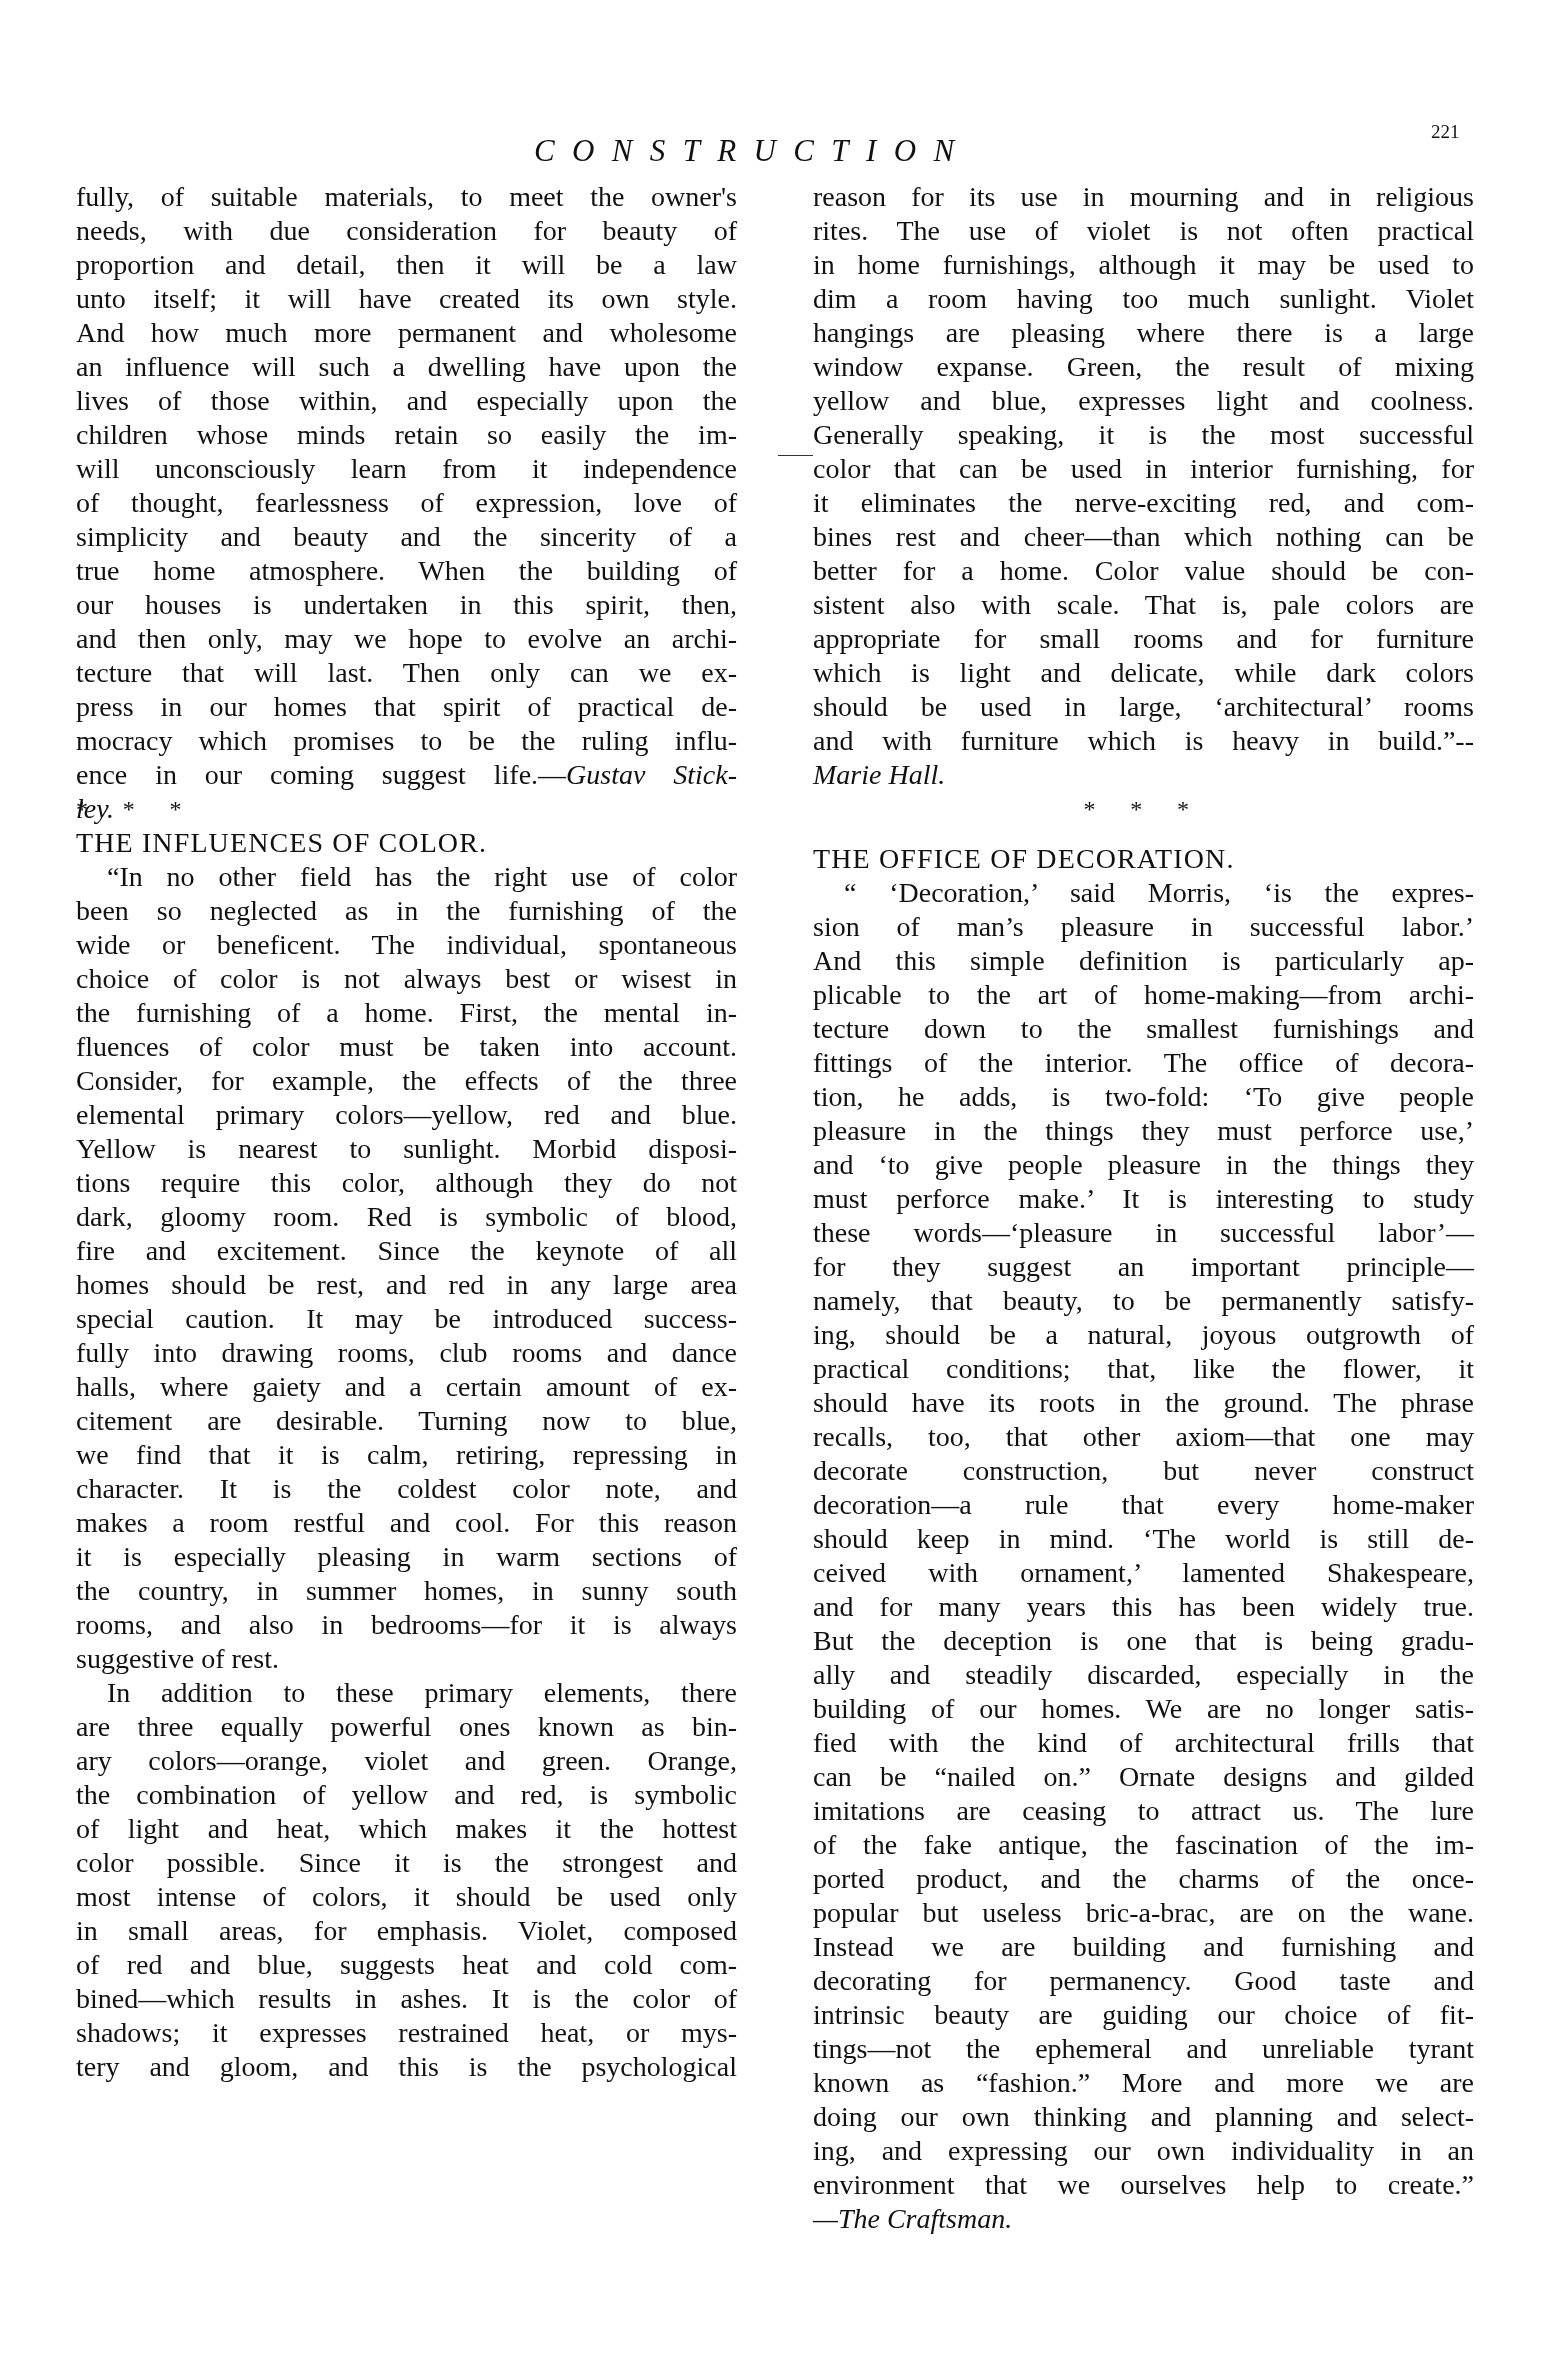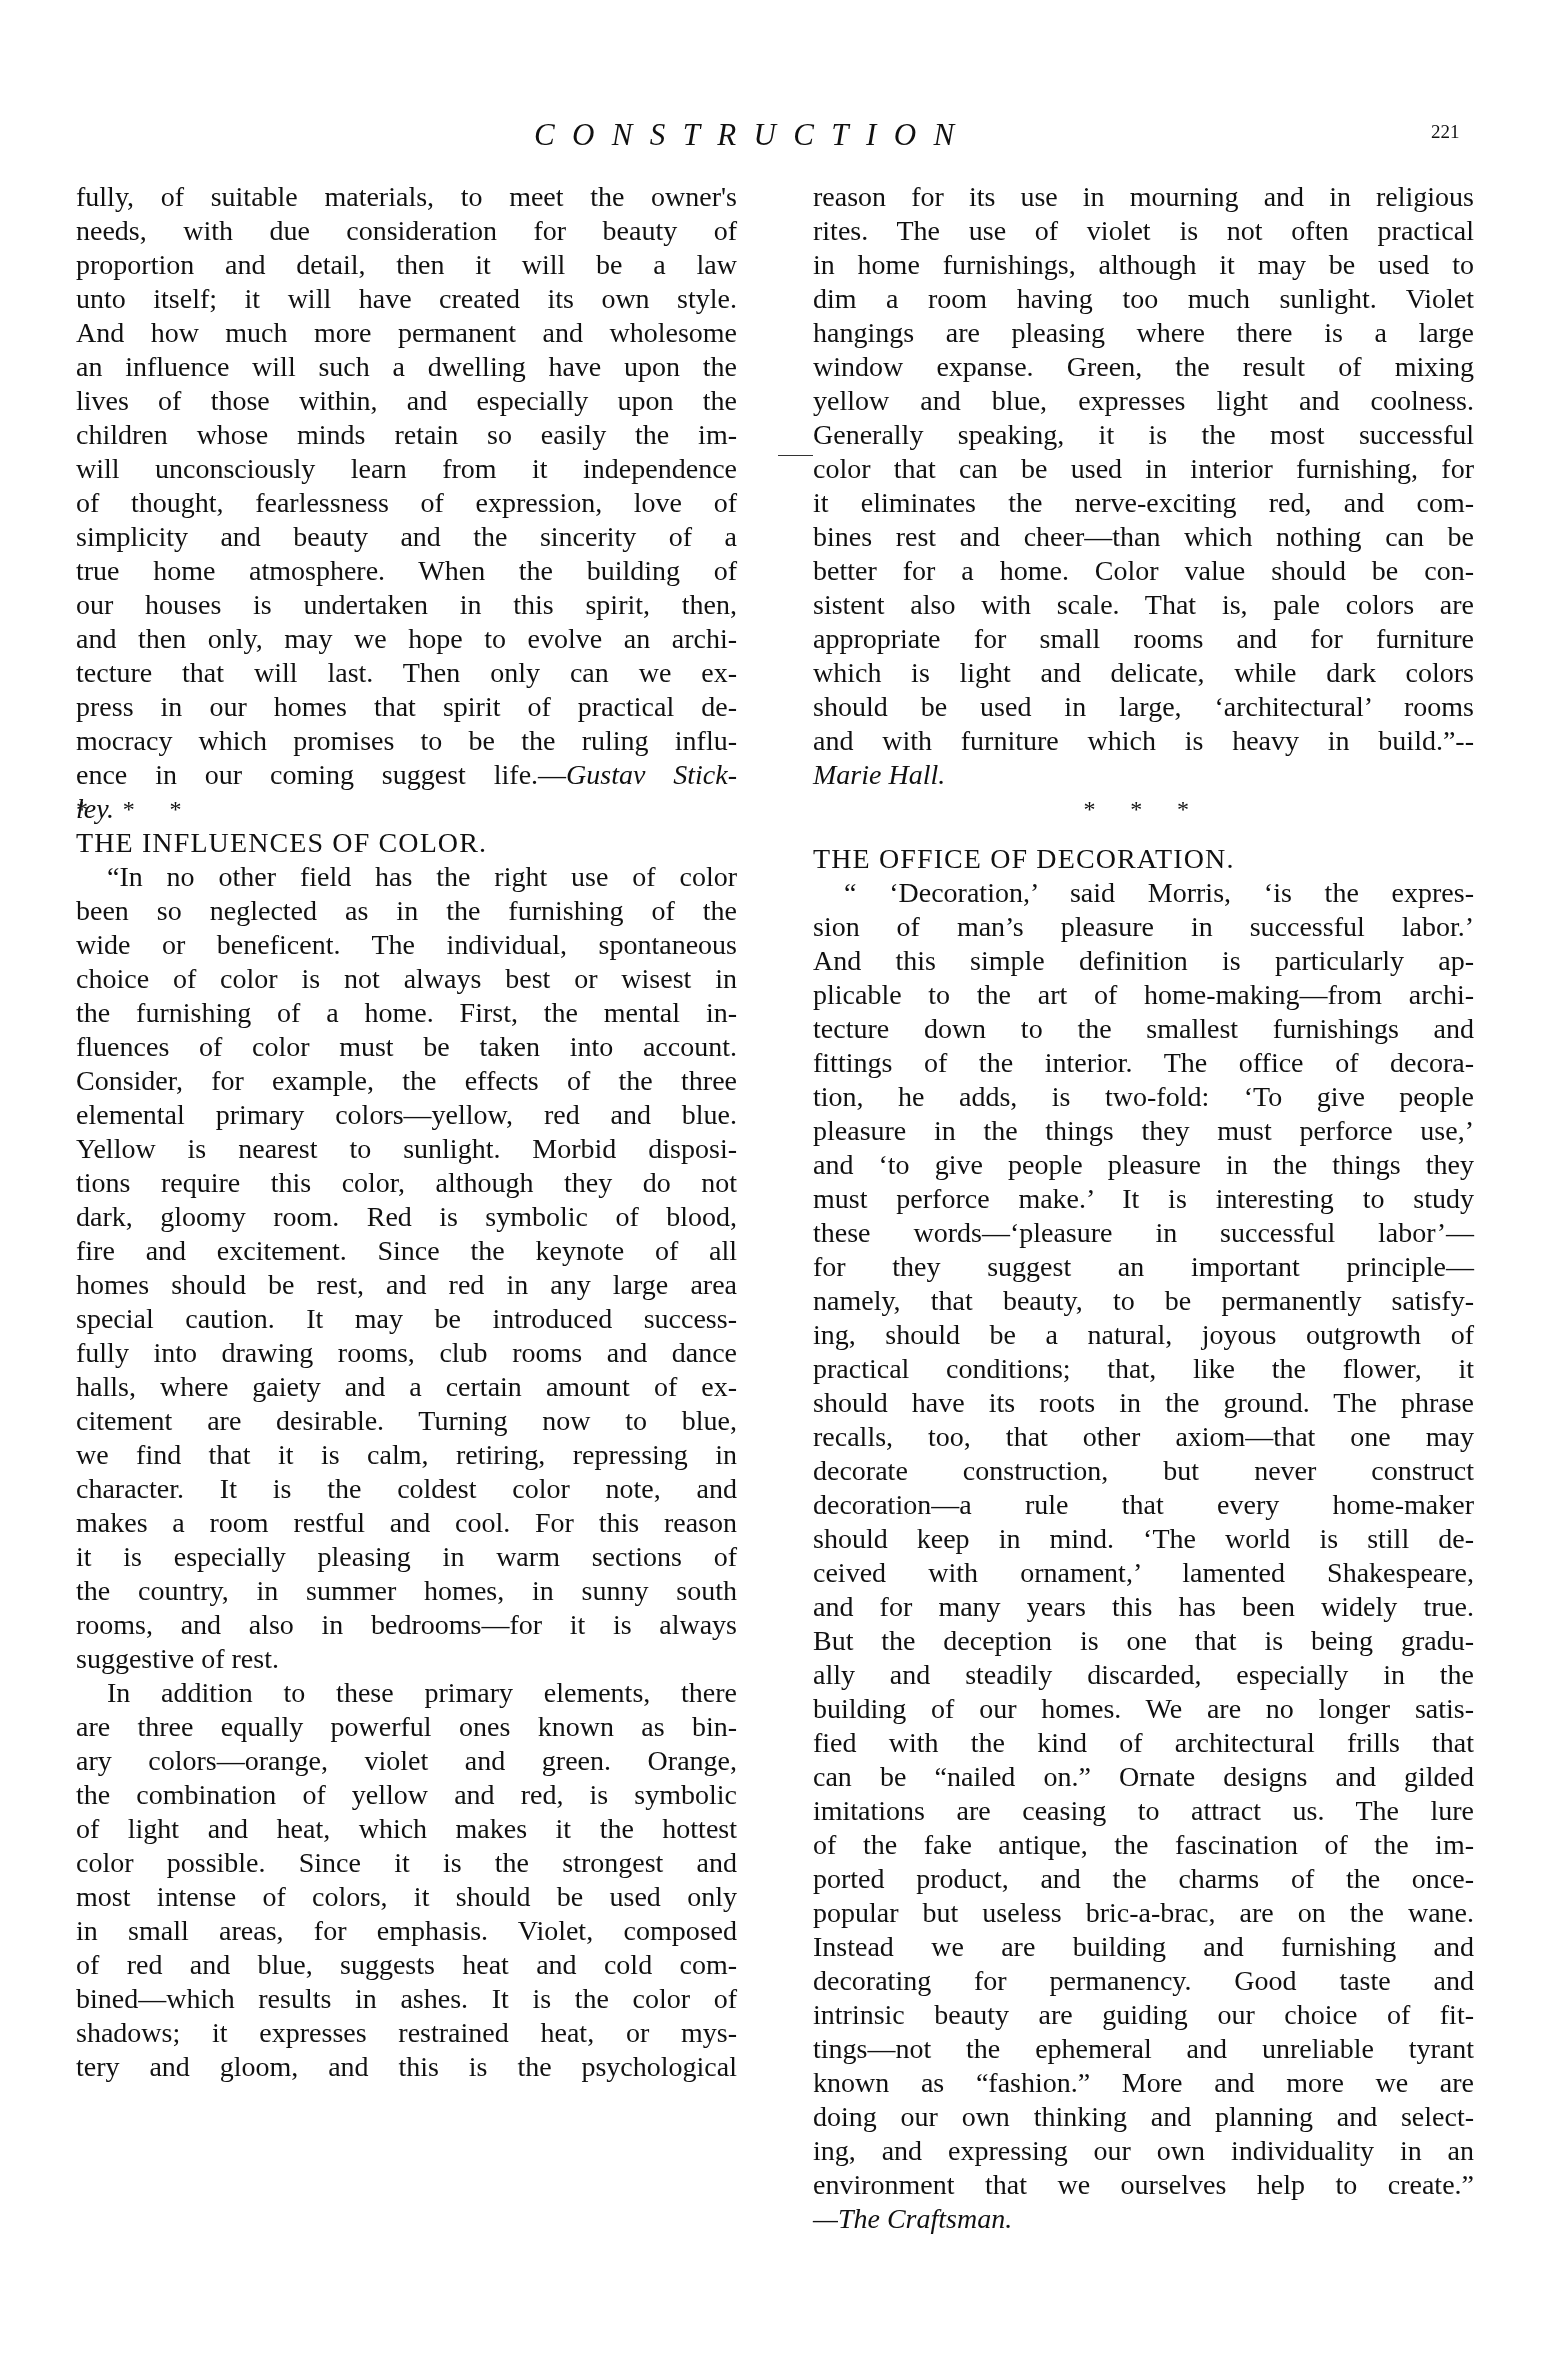--- a/index.html
+++ b/index.html
@@ -11,21 +11,21 @@
     width: 1546px;
     height: 2377px;
     position: relative;
     overflow: hidden;
     font-family: "Liberation Serif", "DejaVu Serif", serif;
     color: #111111;
   }
   .running-head {
     position: absolute;
     left: 534px;
-    top: 114px;
+    top: 130px;
     width: 467px;
     font-size: 31px;
     font-style: italic;
     letter-spacing: 0.56em;
     line-height: 41px;
     white-space: nowrap;
   }
   .page-number {
     position: absolute;
     left: 1431px;

